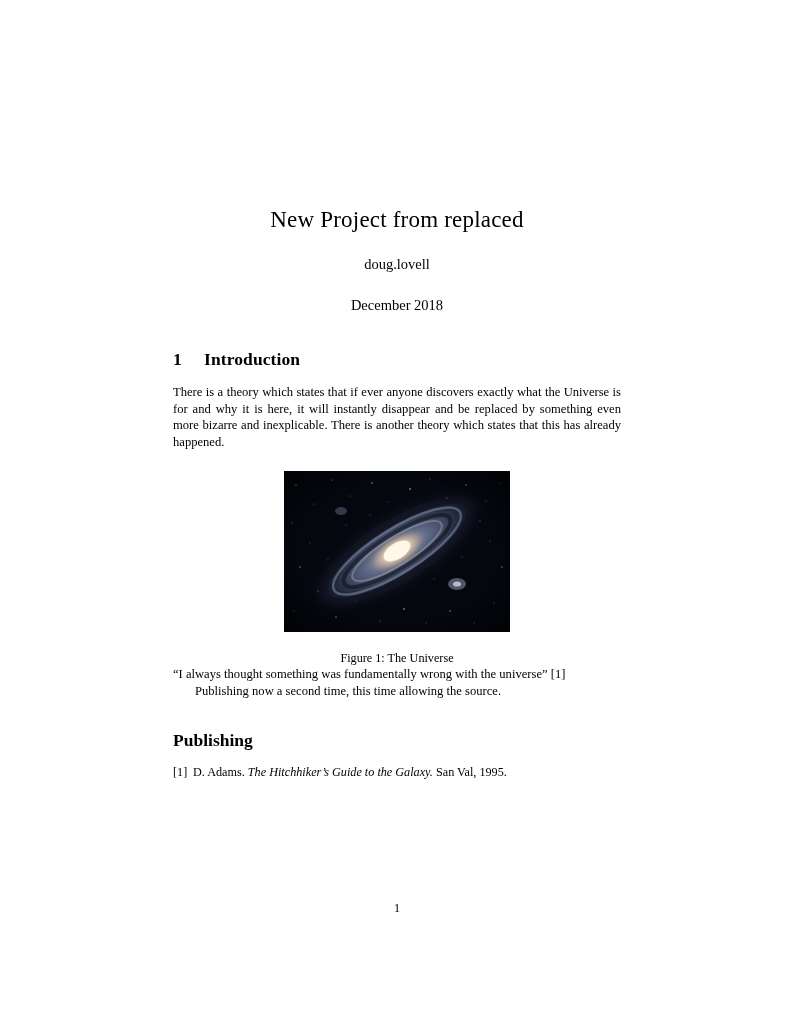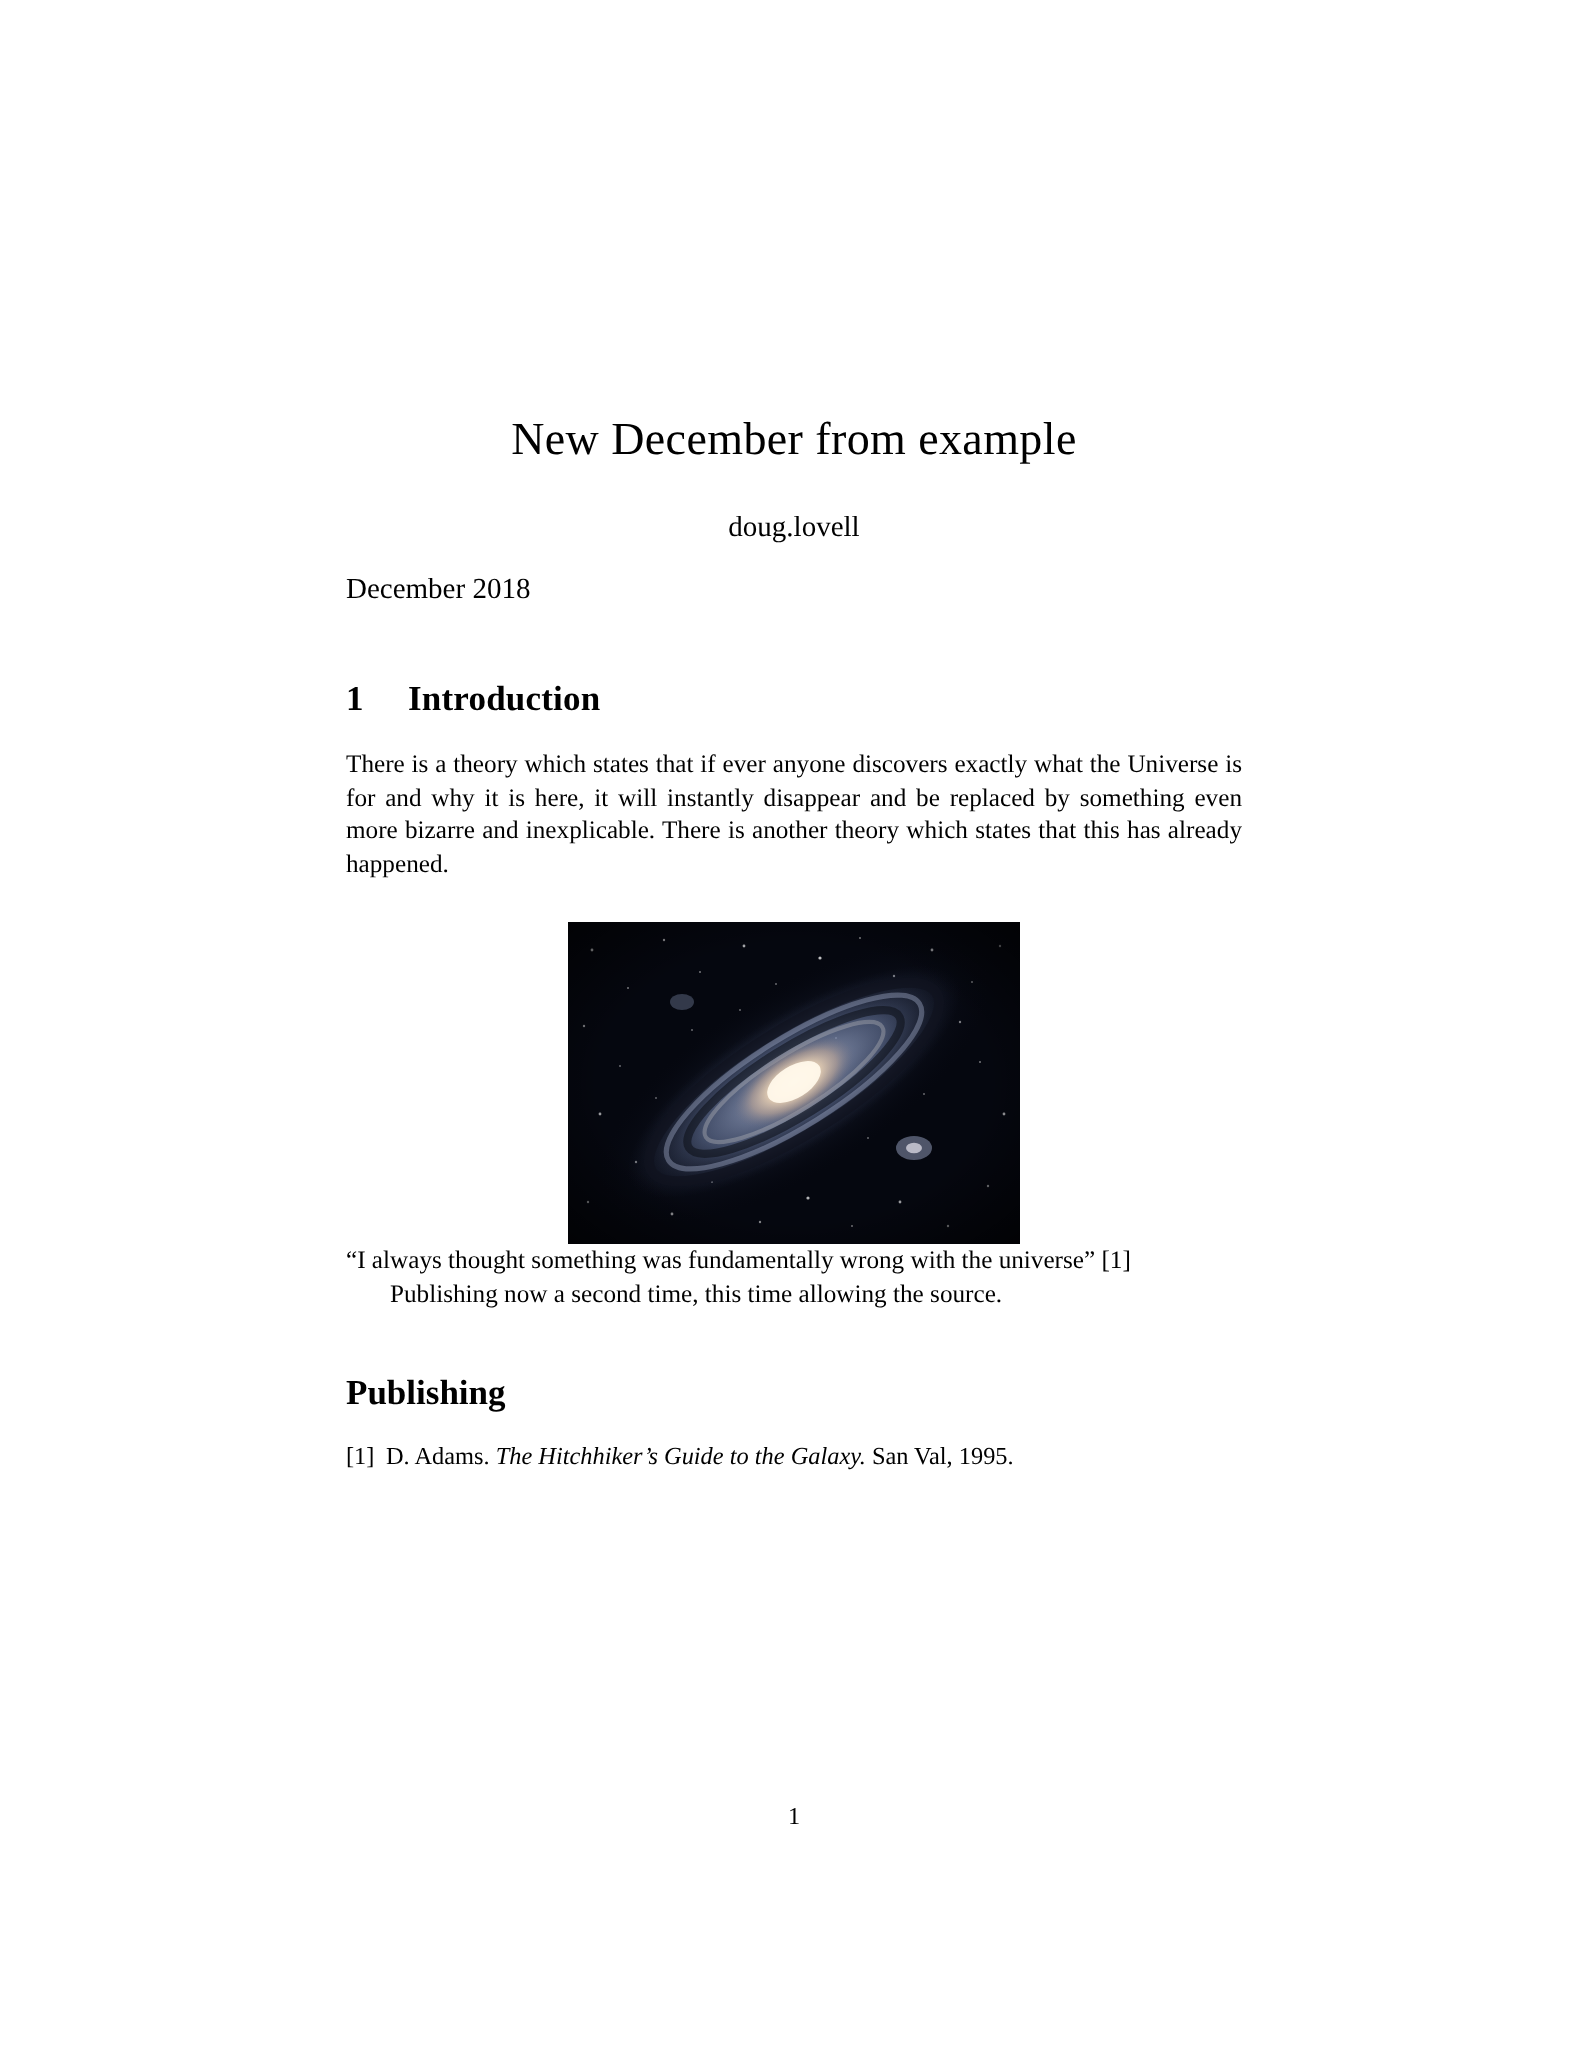--- a/index.html
+++ b/index.html
@@ -37,22 +37,22 @@
     font-weight: normal;
     letter-spacing: 0.2px;
     line-height: 1.2;
   }
   .doc-author {
     margin-top: 22px;
     text-align: center;
     font-size: 14.5px;
   }
   .doc-date {
-    margin-top: 14px;
-    text-align: left;
+    margin-top: 24px;
+    text-align: center;
     font-size: 14.5px;
   }
 
   
   .section-head {
     margin-top: 35px;
     font-size: 17.5px;
     font-weight: bold;
     letter-spacing: 0.1px;
   }
@@ -127,21 +127,21 @@
     text-align: center;
     font-size: 12.2px;
   }
 </style>
 </head>
 <body>
 
 <div class="page">
   <div class="content">
 
-    <h1 class="doc-title">New December from example</h1>
+    <h1 class="doc-title">New Project from replaced</h1>
     <div class="doc-author">doug.lovell</div>
     <div class="doc-date">December 2018</div>
 
     <h2 class="section-head">
       <span class="num">1</span><span>Introduction</span>
     </h2>
 
     <p class="body-text">There is a theory which states that if ever anyone discovers exactly what the Universe is for and why it is here, it will instantly disappear and be replaced by something even more bizarre and inexplicable. There is another theory which states that this has already happened.</p>
 
     <div class="figure">
@@ -222,20 +222,21 @@
             <ellipse cx="0" cy="0" rx="15" ry="8" fill="#fff8ea" opacity="0.95"></ellipse>
           </g>
 
           <ellipse cx="173" cy="113" rx="9" ry="6" fill="#aab6d6" opacity="0.45"></ellipse>
           <ellipse cx="173" cy="113" rx="4" ry="2.6" fill="#e8e6ef" opacity="0.7"></ellipse>
           <ellipse cx="57" cy="40" rx="6" ry="4" fill="#9fb0d4" opacity="0.3"></ellipse>
 
           <rect x="0" y="0" width="226" height="161" fill="url(#vign)"></rect>
         </svg>
       </div>
+      <div class="figure-caption">Figure 1: The Universe</div>
     </div>
 
 
     <div class="quote-block">
       <div class="quote-line1">“I always thought something was fundamentally wrong with the universe” [1]</div>
       <div class="quote-line2">Publishing now a second time, this time allowing the source.</div>
     </div>
 
     <h2 class="refs-head">Publishing</h2>
 

